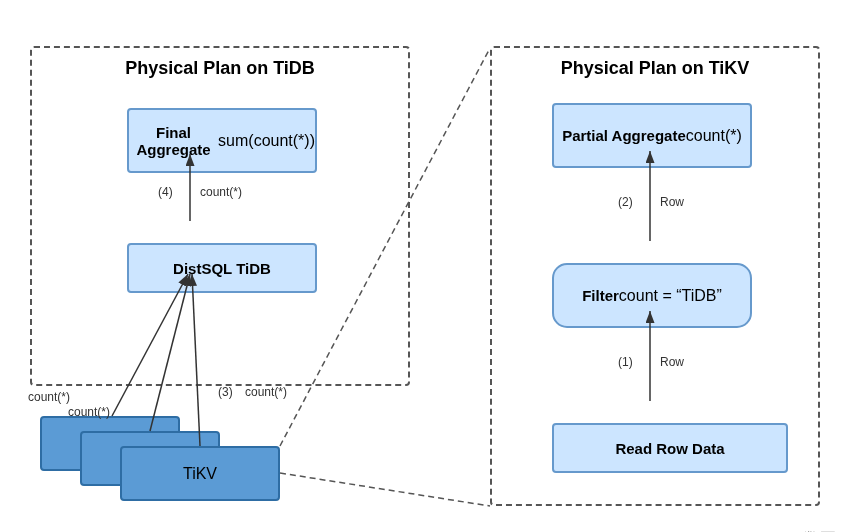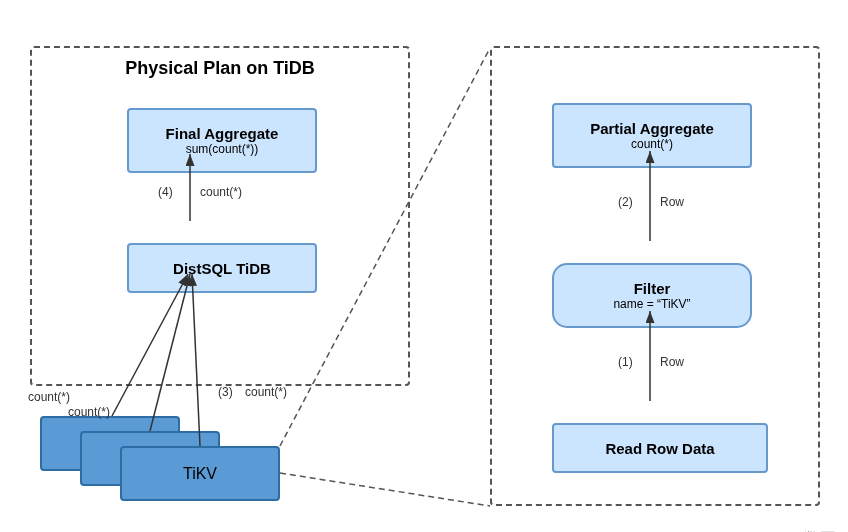--- a/index.html
+++ b/index.html
@@ -66,34 +66,34 @@
       white-space: nowrap;
     }
 
     
     .blue-box {
       position: absolute;
       background: #cce5ff;
       border: 2px solid #6699cc;
       border-radius: 4px;
       display: flex;
-      flex-direction: column;
+      flex-direction: row;
       align-items: center;
       justify-content: center;
       text-align: center;
     }
 
     .blue-box .box-title {
       font-weight: bold;
       font-size: 15px;
       color: #000;
     }
 
     .blue-box .box-sub {
-      font-size: 12px;
+      font-size: 16px;
       color: #000;
     }
 
     
     .final-aggregate {
       left: 95px;
       top: 60px;
       width: 190px;
       height: 65px;
     }
@@ -164,21 +164,21 @@
       top: 215px;
       width: 200px;
       height: 65px;
       border-radius: 15px;
     }
 
     
     .read-row-data {
       left: 60px;
       top: 375px;
-      width: 216px;
+      width: 236px;
       height: 50px;
     }
 
     
     .watermark {
       position: absolute;
       bottom: 8px;
       right: 12px;
       font-size: 16px;
       color: #888;
@@ -217,29 +217,30 @@
     <span class="tikv-label">TiKV</span>
   </div>
   <div class="tikv-box-2">
     <span class="tikv-label">TiKV</span>
   </div>
   <div class="tikv-box-3">
     <span class="tikv-label">TiKV</span>
   </div>
 
   <div class="tikv-panel">
+    <div class="tikv-panel-title">Physical Plan on TiKV</div>
 
     <div class="blue-box partial-aggregate">
       <span class="box-title">Partial Aggregate</span>
       <span class="box-sub">count(*)</span>
     </div>
 
     <div class="blue-box filter-box">
       <span class="box-title">Filter</span>
-      <span class="box-sub">name = “TiKV”</span>
+      <span class="box-sub">count = “TiDB”</span>
     </div>
 
     <div class="blue-box read-row-data">
       <span class="box-title">Read Row Data</span>
     </div>
   </div>
 
   <svg class="arrows-svg" xmlns="http://www.w3.org/2000/svg">
     <defs>
       <marker id="arrowhead" markerWidth="8" markerHeight="6" refX="8" refY="3" orient="auto">

